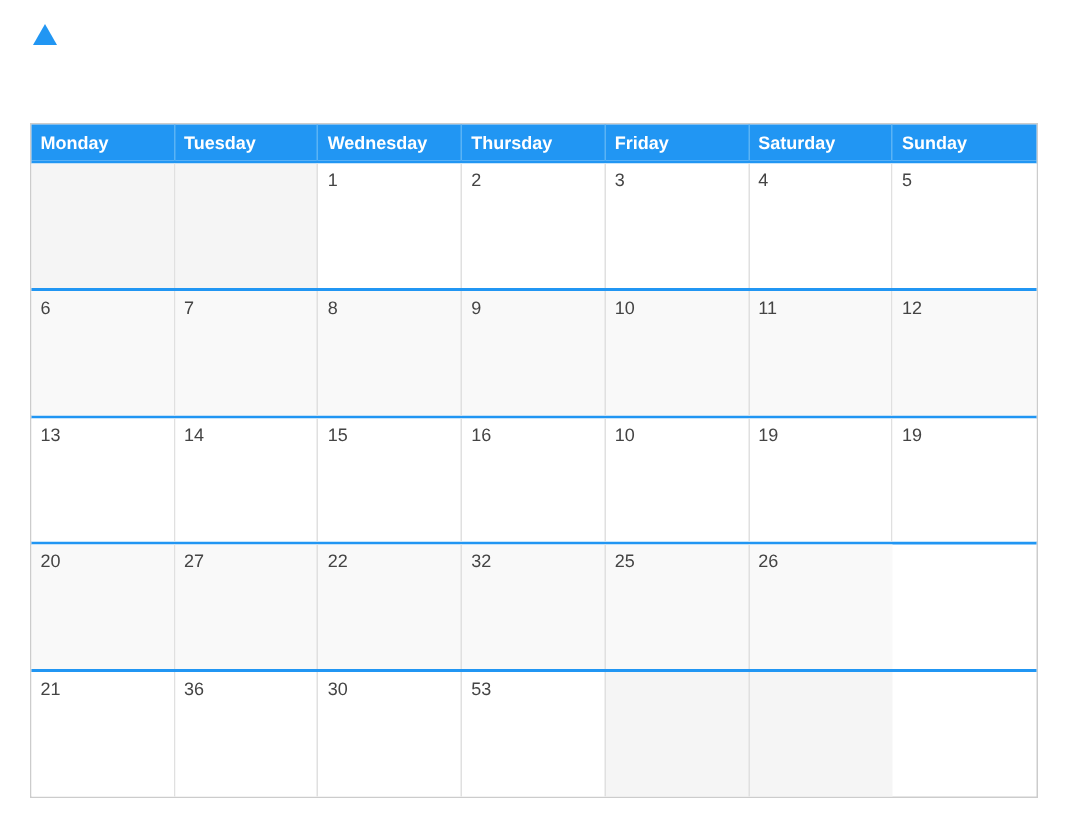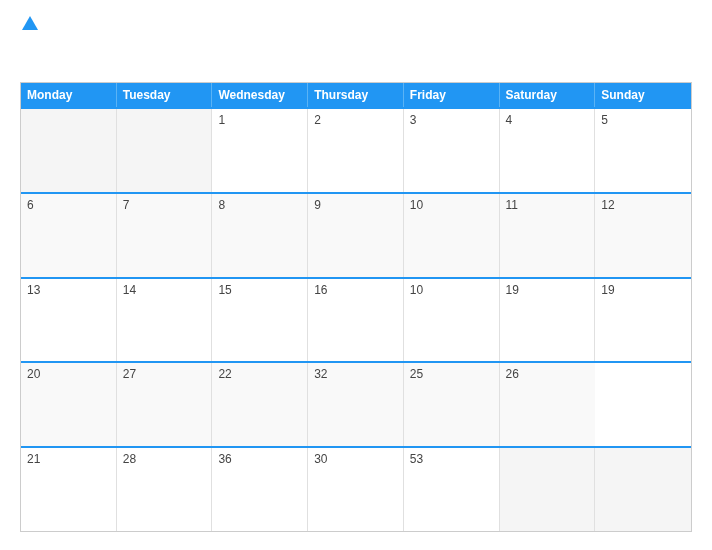--- a/index.html
+++ b/index.html
@@ -193,21 +193,20 @@
         <div class="cal-week">
           <div class="cal-cell"><span class="day-num">20</span></div>
           <div class="cal-cell"><span class="day-num">27</span></div>
           <div class="cal-cell"><span class="day-num">22</span></div>
           <div class="cal-cell"><span class="day-num">32</span></div>
           <div class="cal-cell"><span class="day-num">25</span></div>
           <div class="cal-cell"><span class="day-num">26</span></div>
         </div>
         <div class="cal-week">
           <div class="cal-cell"><span class="day-num">21</span></div>
-          <div class="cal-cell"><span class="day-num">28</span></div>
           <div class="cal-cell"><span class="day-num">36</span></div>
           <div class="cal-cell"><span class="day-num">30</span></div>
           <div class="cal-cell"><span class="day-num">53</span></div>
           <div class="cal-cell empty"></div>
           <div class="cal-cell empty"></div>
         </div>
       </div>
   </div>
 </div>
 

